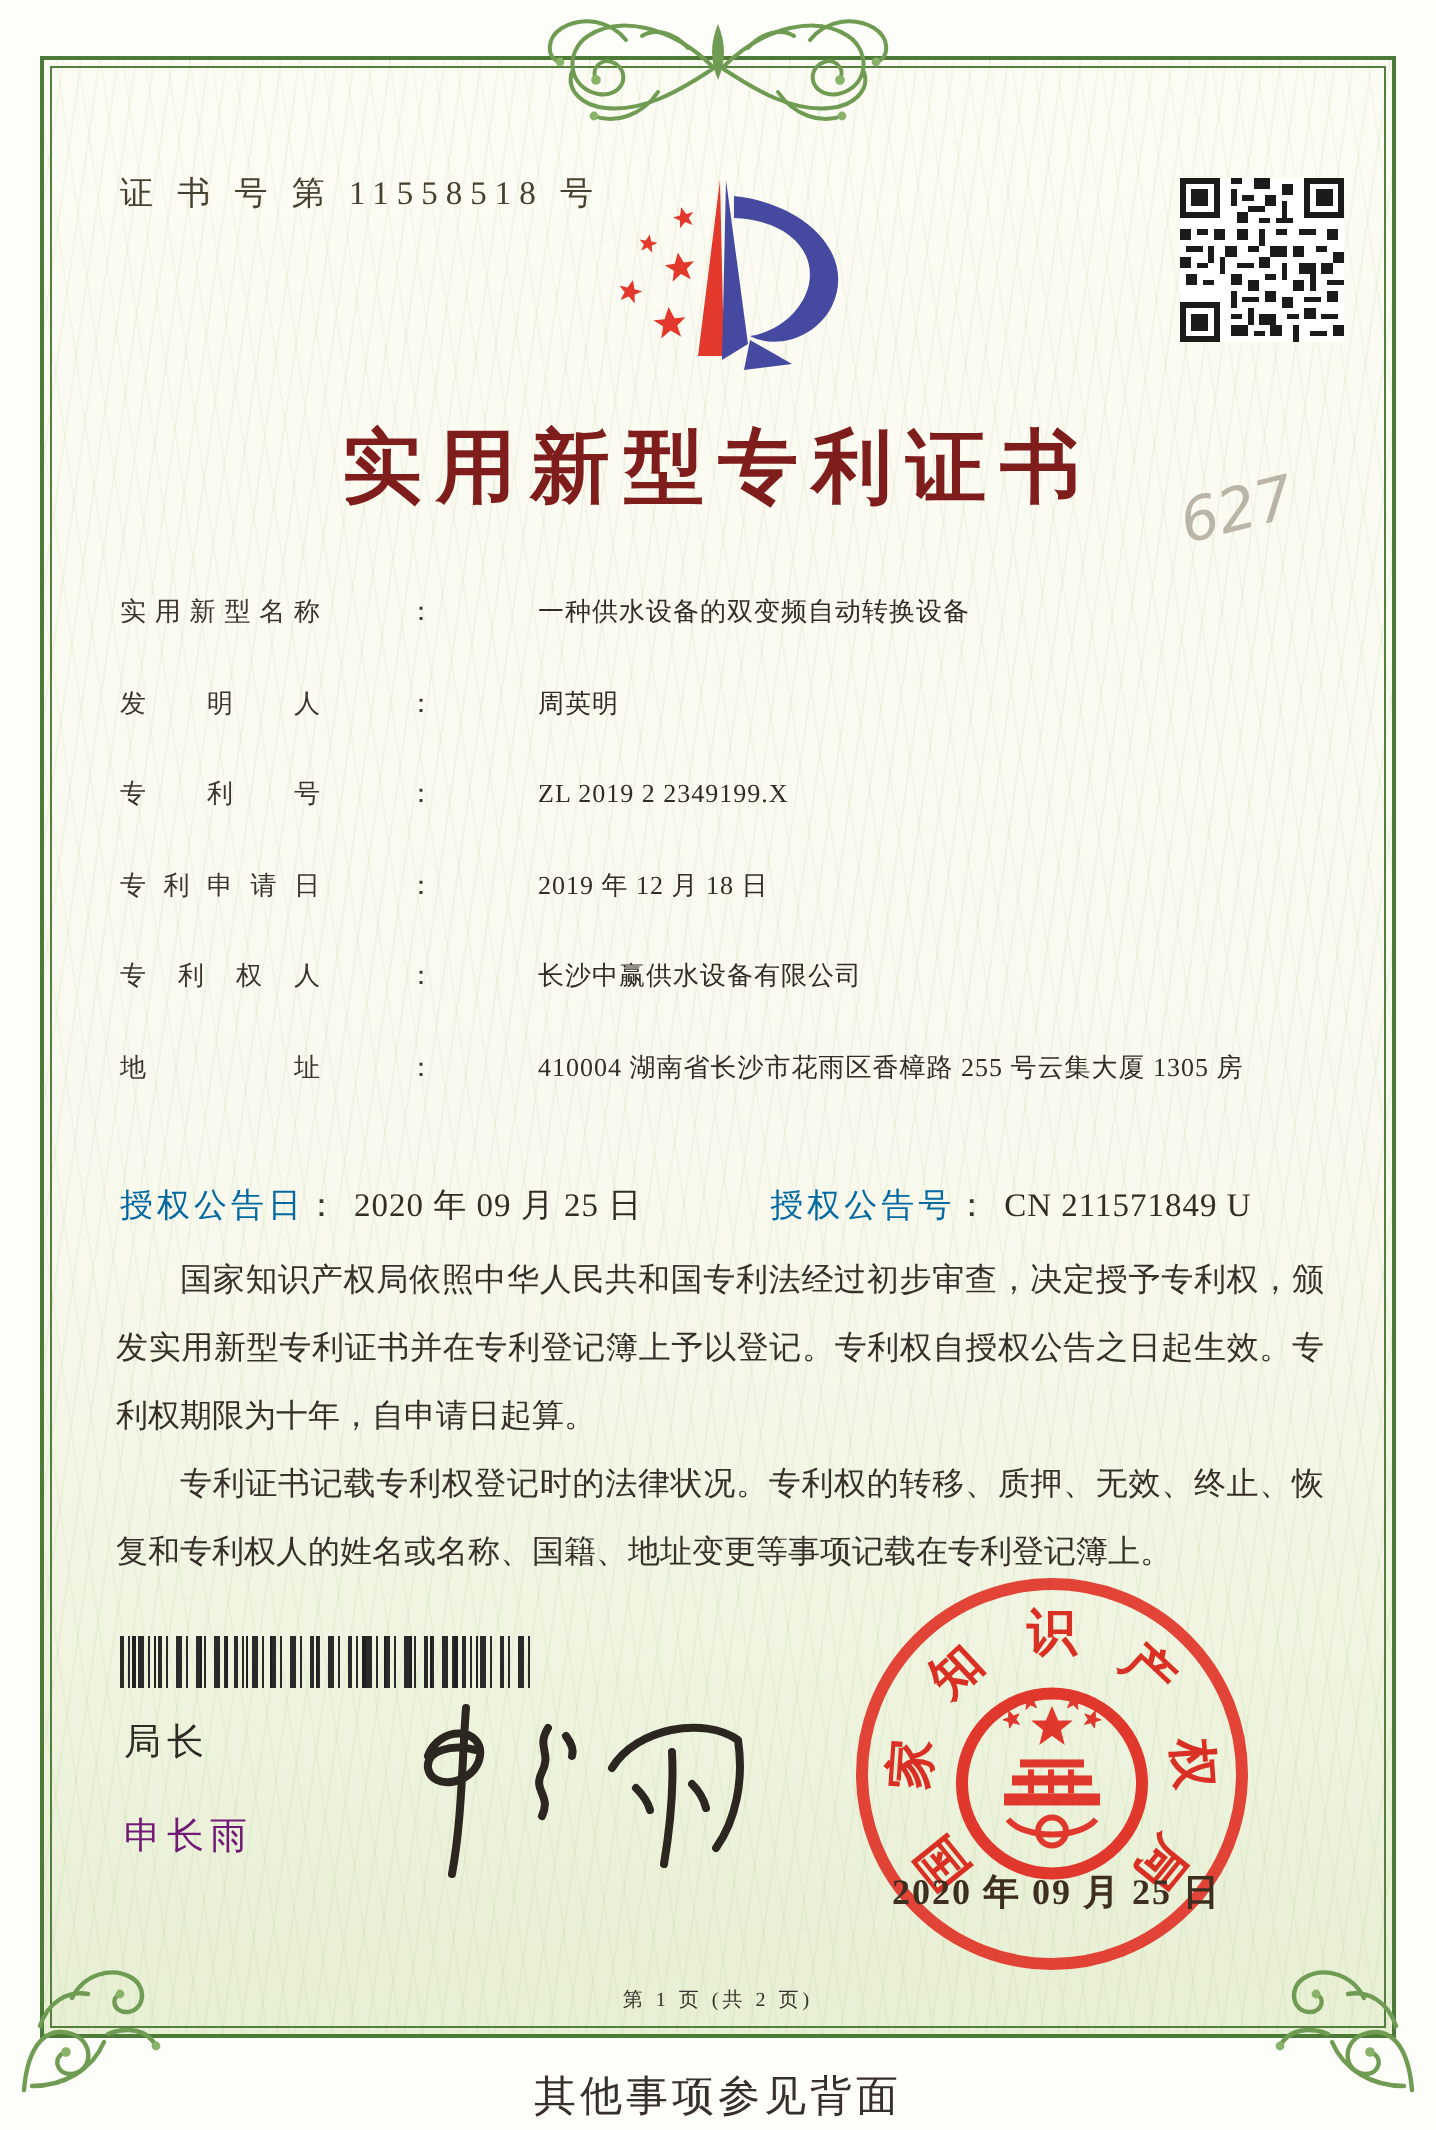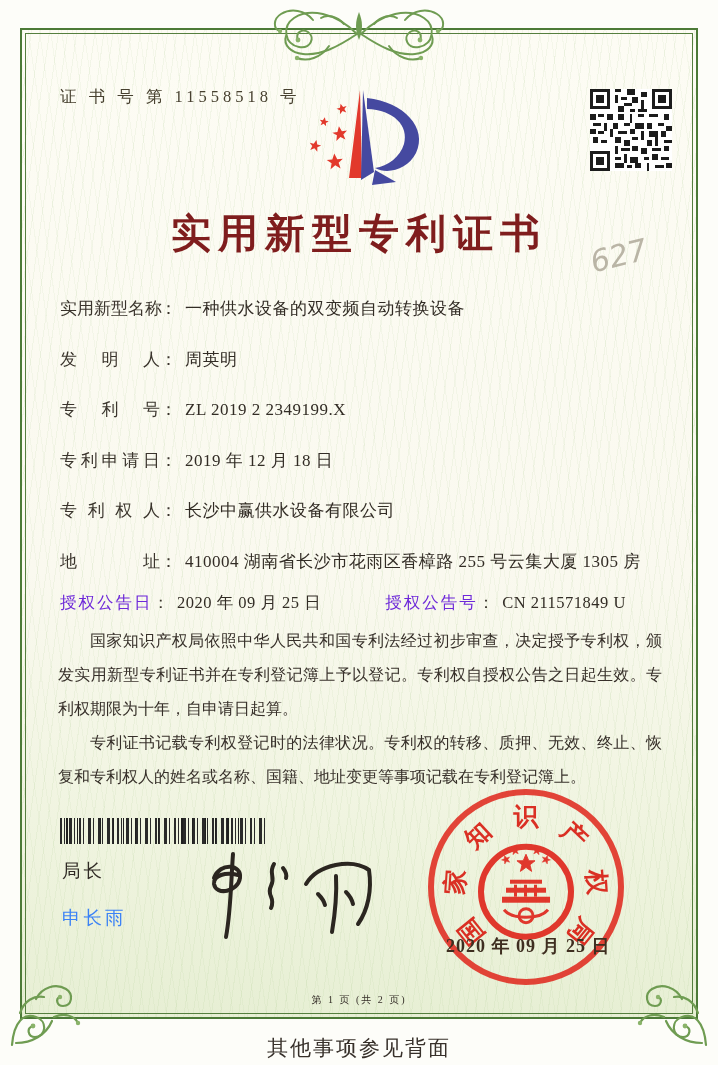--- a/index.html
+++ b/index.html
@@ -37,44 +37,44 @@
   .hand-mark{
     position:absolute;left:590px;top:238px;font-size:30px;color:#aaa494;
     transform:rotate(-14deg);font-style:italic;opacity:.8;
     font-family:"DejaVu Sans","Liberation Sans",sans-serif;
   }
   .title{
     position:absolute;left:0;right:0;top:206px;text-align:center;
     font-size:40px;font-weight:bold;letter-spacing:7px;color:#7f1d1d;
   }
   .fields{position:absolute;left:60px;top:297px;width:606px;}
-  .frow{display:flex;align-items:baseline;margin-bottom:27.5px;font-size:17px;white-space:nowrap;}
+  .frow{display:flex;align-items:baseline;margin-bottom:27.5px;font-size:13px;white-space:nowrap;gap:44px;}
   .flabel{
     display:inline-block;width:100px;text-align:justify;text-align-last:justify;
     color:#3a342c;flex:none;
   }
   .fcolon{flex:none;color:#3a342c;margin-right:8px;}
   .fvalue{color:#322c25;letter-spacing:.5px;}
   .grant-row{position:absolute;left:60px;top:592px;width:606px;display:flex;font-size:16.5px;white-space:nowrap;}
   .grant-row .pair{display:flex;align-items:baseline;}
   .grant-row .pair2{margin-left:64px;}
-  .glabel{letter-spacing:2px;color:#6d28d9;text-align:right;}
+  .glabel{letter-spacing:2px;color:#0369a1;text-align:right;}
   .paras{position:absolute;left:58px;top:624px;width:604px;}
   .paras p{
     margin:0;font-size:16px;line-height:34px;text-indent:2em;
     text-align:justify;color:#37302a;
   }
   .barcode{
     position:absolute;left:60px;top:818px;width:209px;height:26px;
     background:
       repeating-linear-gradient(90deg,#2a2a2a 0 2px,transparent 2px 4px,#2a2a2a 4px 5px,transparent 5px 9px,#2a2a2a 9px 12px,transparent 12px 14px,#2a2a2a 14px 15px,transparent 15px 19px),
       repeating-linear-gradient(90deg,transparent 0 6px,#1f1f1f 6px 8px,transparent 8px 17px,#1f1f1f 17px 18px,transparent 18px 23px);
   }
   .signoff-title{position:absolute;left:62px;top:858px;font-size:18.5px;letter-spacing:3px;color:#2f2a24;}
-  .signoff-name{position:absolute;left:62px;top:905px;font-size:18.5px;letter-spacing:3px;color:#3b82f6;}
+  .signoff-name{position:absolute;left:62px;top:905px;font-size:18.5px;letter-spacing:3px;color:#701a75;}
   .signature{position:absolute;left:186px;top:848px;}
   .seal{position:absolute;left:428px;top:789px;width:196px;height:196px;}
   .seal-ring{
     position:absolute;inset:0;border:6px solid rgba(223,36,26,.85);border-radius:50%;
   }
   .seal-char{
     position:absolute;left:50%;top:50%;font-size:25px;font-weight:bold;
     color:rgba(216,30,20,.92);
   }
   .seal-emblem{position:absolute;left:50%;top:50%;transform:translate(-50%,-44%);opacity:.9;}

